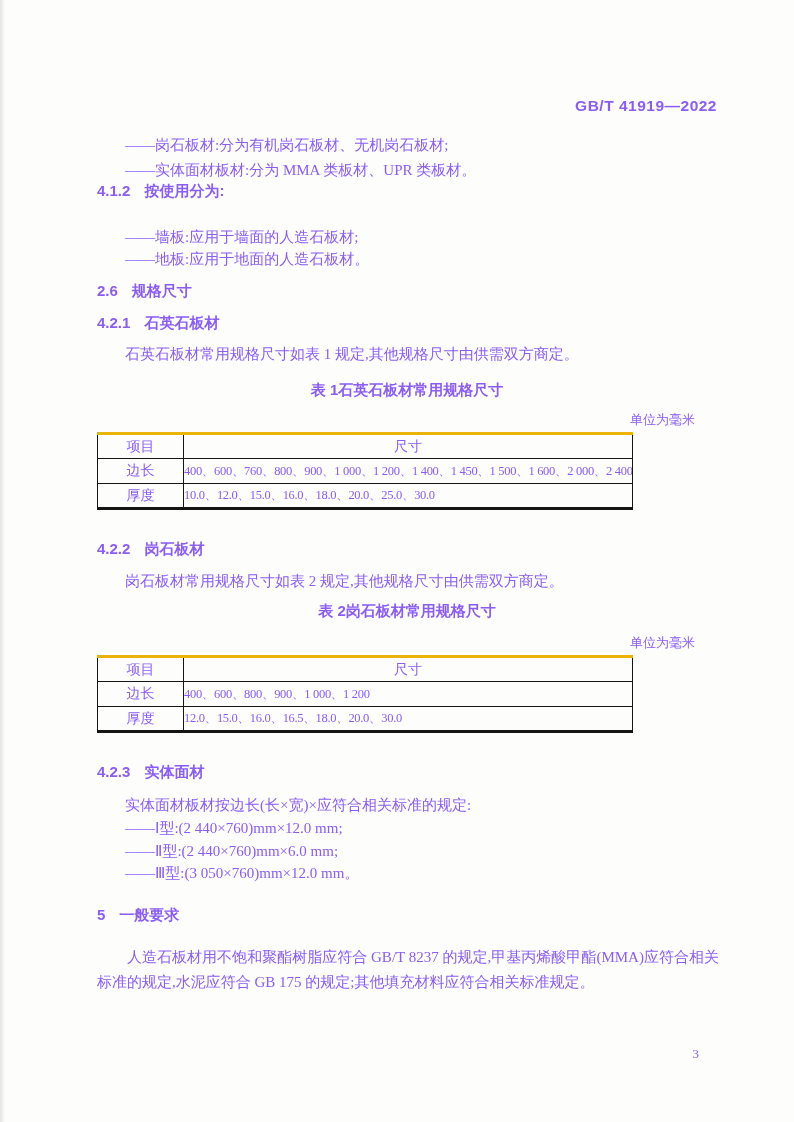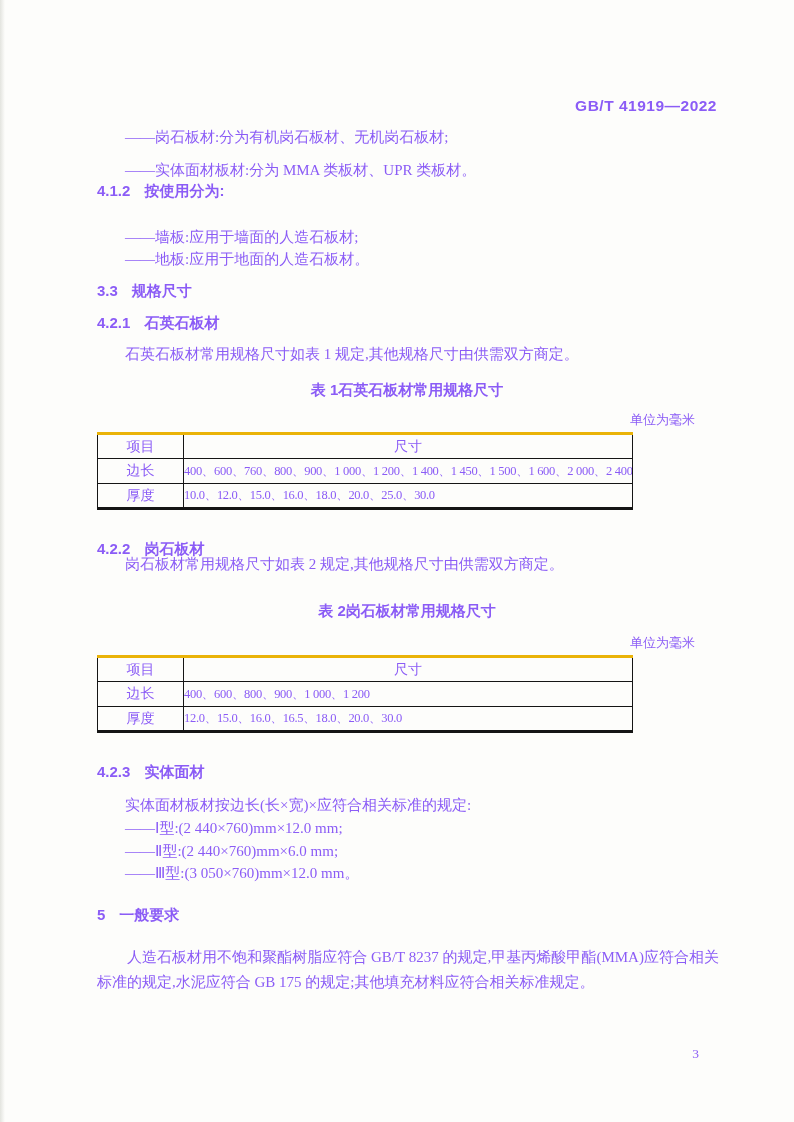--- a/index.html
+++ b/index.html
@@ -106,32 +106,32 @@
     font-size: 13.5px;
   }
 </style>
 </head>
 <body>
 
 <div class="page">
 
   <div class="abs std-code">GB/T 41919—2022</div>
 
-  <div class="abs body-line indent" style="top:128px">——岗石板材:分为有机岗石板材、无机岗石板材;</div>
+  <div class="abs body-line indent" style="top:136px">——岗石板材:分为有机岗石板材、无机岗石板材;</div>
   <div class="abs body-line indent" style="top:161px">——实体面材板材:分为 MMA 类板材、UPR 类板材。</div>
 
   <div class="abs clause" style="top:182px">
     <span class="num">4.1.2</span><span class="ttl">按使用分为:</span>
   </div>
 
   <div class="abs body-line indent" style="top:228px">——墙板:应用于墙面的人造石板材;</div>
   <div class="abs body-line indent" style="top:250px">——地板:应用于地面的人造石板材。</div>
 
   <div class="abs clause" style="top:282px">
-    <span class="num">3.3</span><span class="ttl">规格尺寸</span>
+    <span class="num">2.6</span><span class="ttl">规格尺寸</span>
   </div>
 
   <div class="abs clause" style="top:314px">
     <span class="num">4.2.1</span><span class="ttl">石英石板材</span>
   </div>
 
   <div class="abs body-line indent" style="top:345px">石英石板材常用规格尺寸如表 1 规定,其他规格尺寸由供需双方商定。</div>
 
   <div class="abs caption" style="top:381px">
     <span class="cap-label">表 1</span><span>石英石板材常用规格尺寸</span>
@@ -157,21 +157,21 @@
         <td class="cell-label">厚度</td>
         <td class="cell-value">10.0、12.0、15.0、16.0、18.0、20.0、25.0、30.0</td>
       </tr>
     </tbody>
   </table>
 
   <div class="abs clause" style="top:540px">
     <span class="num">4.2.2</span><span class="ttl">岗石板材</span>
   </div>
 
-  <div class="abs body-line indent" style="top:555px">岗石板材常用规格尺寸如表 2 规定,其他规格尺寸由供需双方商定。</div>
+  <div class="abs body-line indent" style="top:572px">岗石板材常用规格尺寸如表 2 规定,其他规格尺寸由供需双方商定。</div>
 
   <div class="abs caption" style="top:602px">
     <span class="cap-label">表 2</span><span>岗石板材常用规格尺寸</span>
   </div>
 
   <div class="abs unit-note" style="top:634px">单位为毫米</div>
 
   <table class="abs spec-table" style="top:655px">
     <colgroup>
         <col class="c1">

